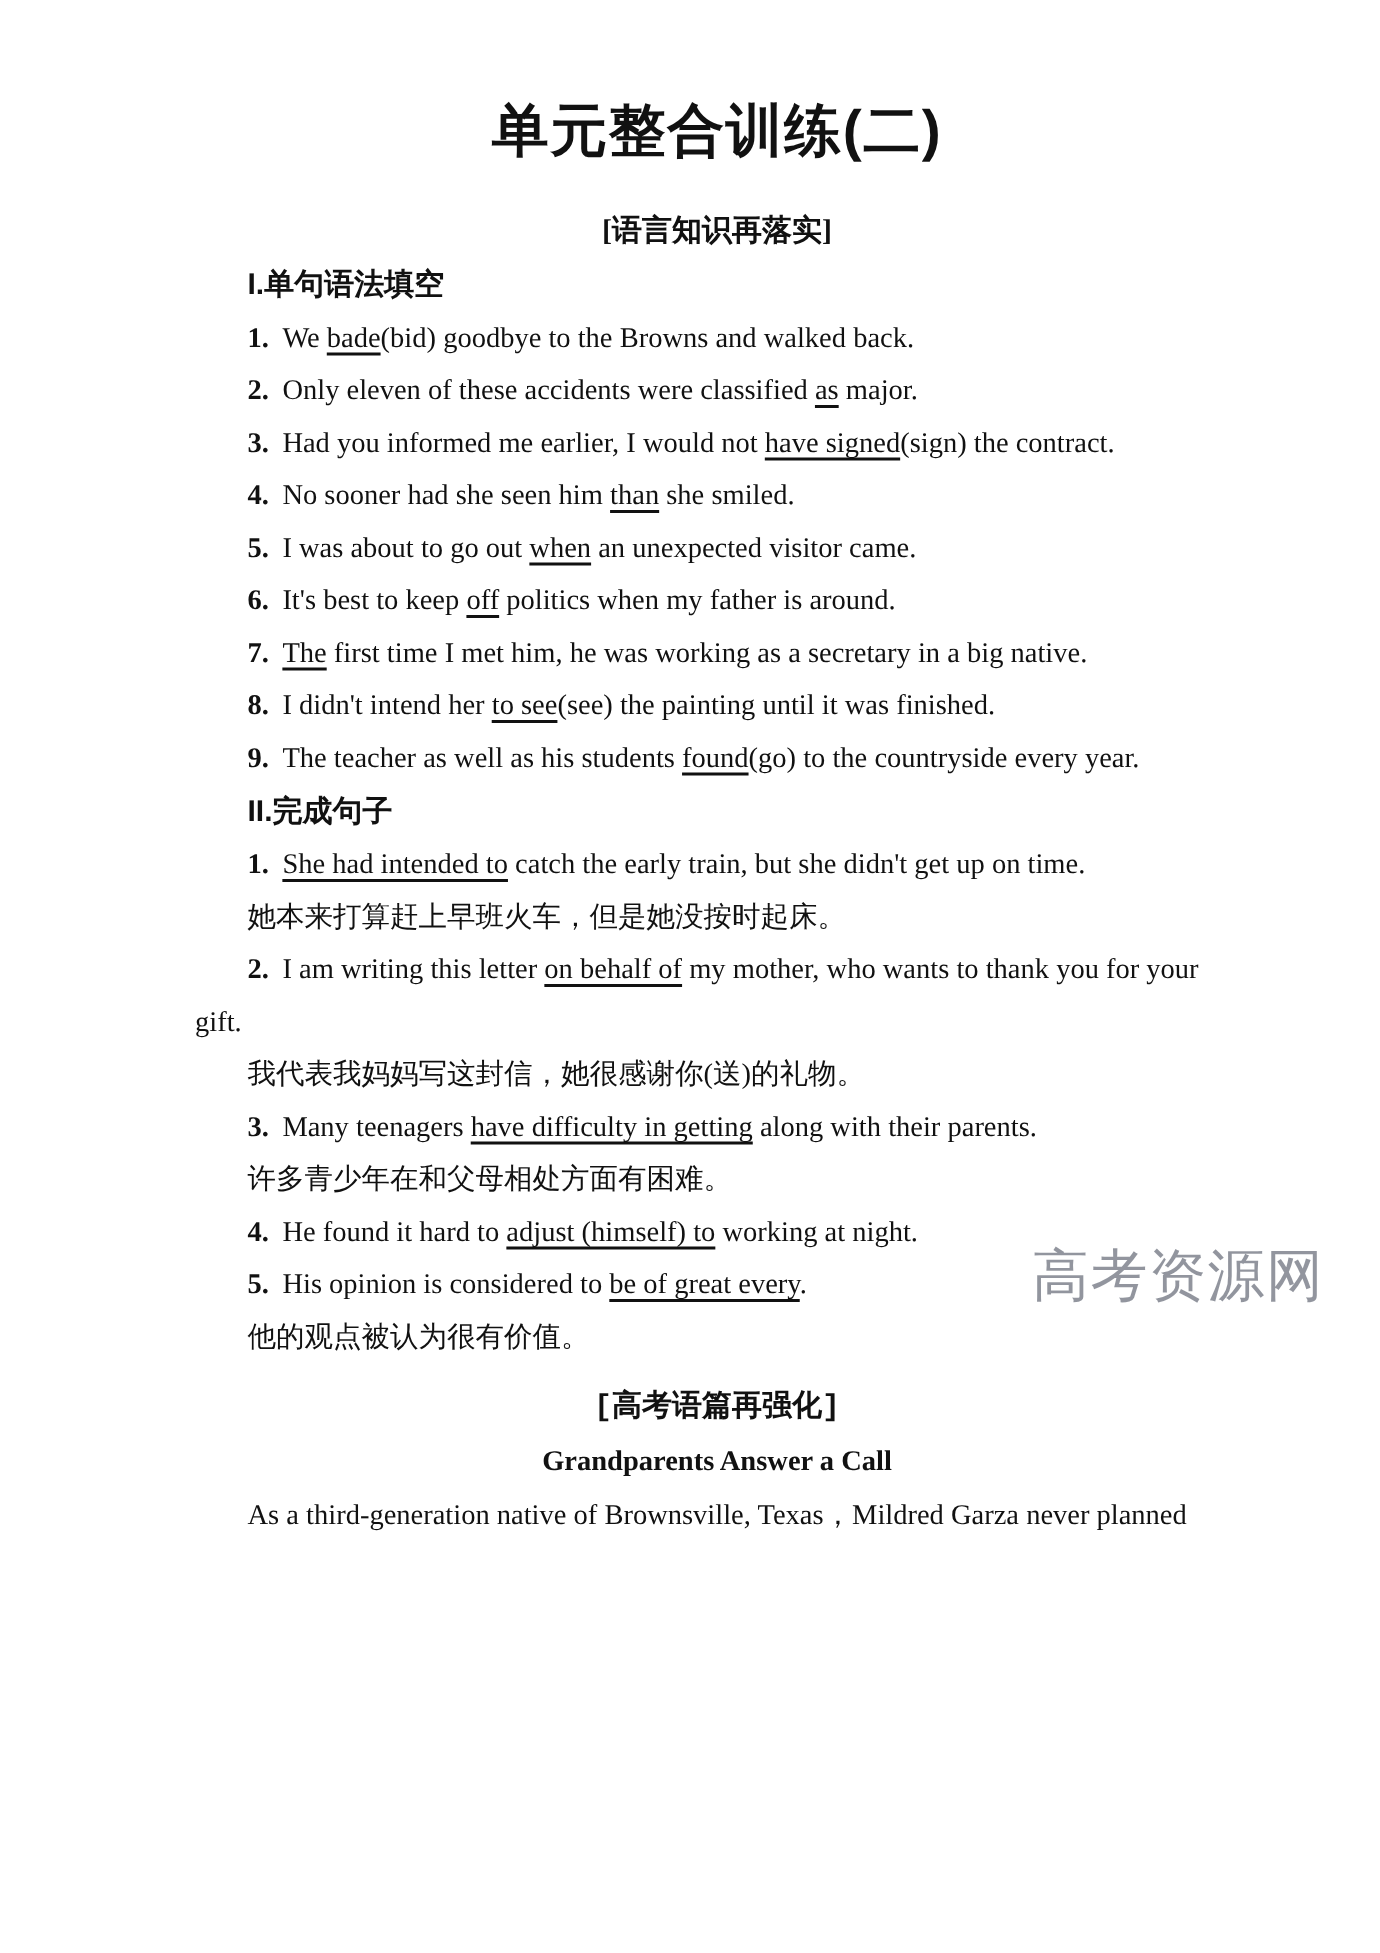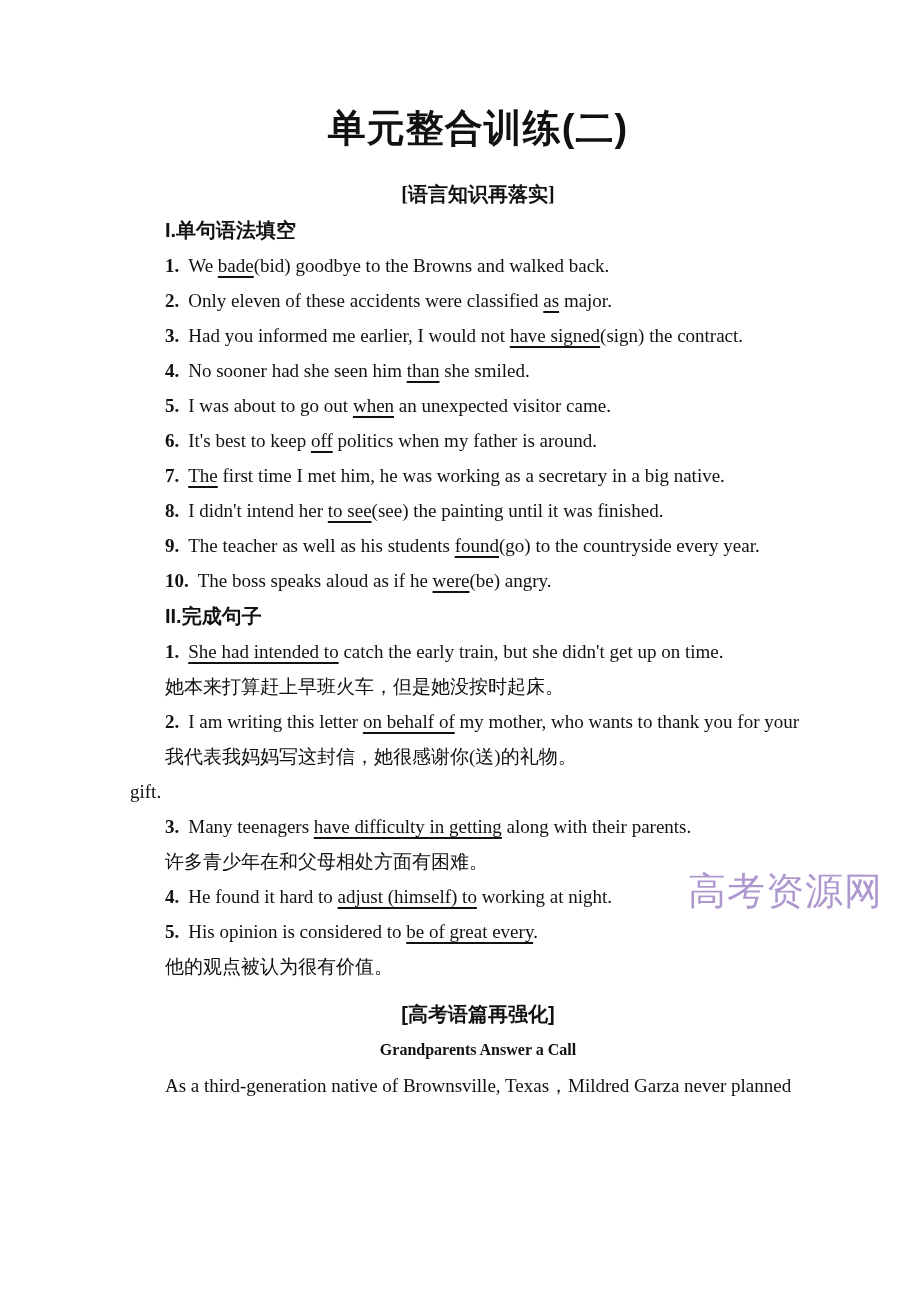--- a/index.html
+++ b/index.html
@@ -5,41 +5,41 @@
   html, body { margin: 0; padding: 0; background: #fff; }
   .page {
     position: relative;
     width: 920px;
     height: 1302px;
     background: #fff;
     color: #111;
     font-family: "Liberation Serif", "DejaVu Serif", serif;
     overflow: hidden;
   }
-  .content { padding: 100px 36px 0 130px; }
+  .content { padding: 60px 36px 0 130px; }
 
   .doc-title {
     font-family: "Liberation Sans", "DejaVu Sans", sans-serif;
     font-weight: 700;
     font-size: 38px;
     line-height: 56px;
     text-align: center;
     letter-spacing: 1px;
   }
   .centered { margin-right: 58px; }
 
   .banner {
     font-family: "Liberation Sans", "DejaVu Sans", sans-serif;
     font-weight: 700;
     font-size: 20px;
     line-height: 36px;
     text-align: center;
   }
   .doc-title + .banner { margin-top: 20px; font-family: Liberation Serif, serif; }
-  .line + .banner { margin-top: 12px; }
+  .line + .banner { margin-top: 12px; font-family: Liberation Mono, monospace; }
 
   .heading {
     font-family: "Liberation Sans", "DejaVu Sans", sans-serif;
     font-weight: 700;
     font-size: 20px;
     line-height: 36px;
     padding-left: 35px;
   }
 
   .line {
@@ -53,33 +53,33 @@
 
   .u {
     text-decoration: underline;
     text-underline-offset: 4px;
     text-decoration-thickness: 1.5px;
     margin-top: 16px;
   }
 
   .article-title {
     font-weight: 700;
-    font-size: 16px;
+    font-size: 19px;
     line-height: 36px;
     text-align: center;
   }
 
   .watermark {
     position: absolute;
     left: 688px;
-    top: 866px;
+    top: 825px;
     font-family: Liberation Sans, sans-serif;
     font-size: 38px;
     letter-spacing: 1px;
-    color: #4c1d95;
+    color: #0f172a;
     opacity: 0.45;
     pointer-events: none;
   }
 </style>
 </head>
 <body>
 
 <div class="page">
   <div class="watermark">高考资源网</div>
   <div class="content">
@@ -88,27 +88,26 @@
       <div class="heading">I.单句语法填空</div>
       <div class="line indent item"><span class="num">1.</span><span class="t">We </span><span class="u">bade</span><span class="t">(bid) goodbye to the Browns and walked back.</span></div>
       <div class="line indent item"><span class="num">2.</span><span class="t">Only eleven of these accidents were classified </span><span class="u">as</span><span class="t"> major.</span></div>
       <div class="line indent item"><span class="num">3.</span><span class="t">Had you informed me earlier, I would not </span><span class="u">have signed</span><span class="t">(sign) the contract.</span></div>
       <div class="line indent item"><span class="num">4.</span><span class="t">No sooner had she seen him </span><span class="u">than</span><span class="t"> she smiled.</span></div>
       <div class="line indent item"><span class="num">5.</span><span class="t">I was about to go out </span><span class="u">when</span><span class="t"> an unexpected visitor came.</span></div>
       <div class="line indent item"><span class="num">6.</span><span class="t">It's best to keep </span><span class="u">off</span><span class="t"> politics when my father is around.</span></div>
       <div class="line indent item"><span class="num">7.</span><span class="u">The</span><span class="t"> first time I met him, he was working as a secretary in a big native.</span></div>
       <div class="line indent item"><span class="num">8.</span><span class="t">I didn't intend her </span><span class="u">to see</span><span class="t">(see) the painting until it was finished.</span></div>
       <div class="line indent item"><span class="num">9.</span><span class="t">The teacher as well as his students </span><span class="u">found</span><span class="t">(go) to the countryside every year.</span></div>
-      <div class="line indent item"><span class="num">10.</span><span class="t">The boss speaks aloud as if he </span><span class="u">were</span><span class="t">(be) angry.</span></div>
       <div class="heading">II.完成句子</div>
       <div class="line indent item"><span class="num">1.</span><span class="u">She had intended to</span><span class="t"> catch the early train, but she didn't get up on time.</span></div>
       <div class="line indent cn">她本来打算赶上早班火车，但是她没按时起床。</div>
       <div class="line indent item"><span class="num">2.</span><span class="t">I am writing this letter </span><span class="u">on behalf of</span><span class="t"> my mother, who wants to thank you for your</span></div>
+      <div class="line cont">gift.</div>
       <div class="line indent cn">我代表我妈妈写这封信，她很感谢你(送)的礼物。</div>
-      <div class="line cont">gift.</div>
       <div class="line indent item"><span class="num">3.</span><span class="t">Many teenagers </span><span class="u">have difficulty in getting</span><span class="t"> along with their parents.</span></div>
       <div class="line indent cn">许多青少年在和父母相处方面有困难。</div>
       <div class="line indent item"><span class="num">4.</span><span class="t">He found it hard to </span><span class="u">adjust (himself) to</span><span class="t"> working at night.</span></div>
       <div class="line indent item"><span class="num">5.</span><span class="t">His opinion is considered to </span><span class="u">be of great every</span><span class="t">.</span></div>
       <div class="line indent cn">他的观点被认为很有价值。</div>
       <div class="banner centered">[高考语篇再强化]</div>
       <div class="article-title centered">Grandparents Answer a Call</div>
       <div class="line indent para">As a third-generation native of Brownsville, Texas，Mildred Garza never planned</div>
     </div>
 </div>

